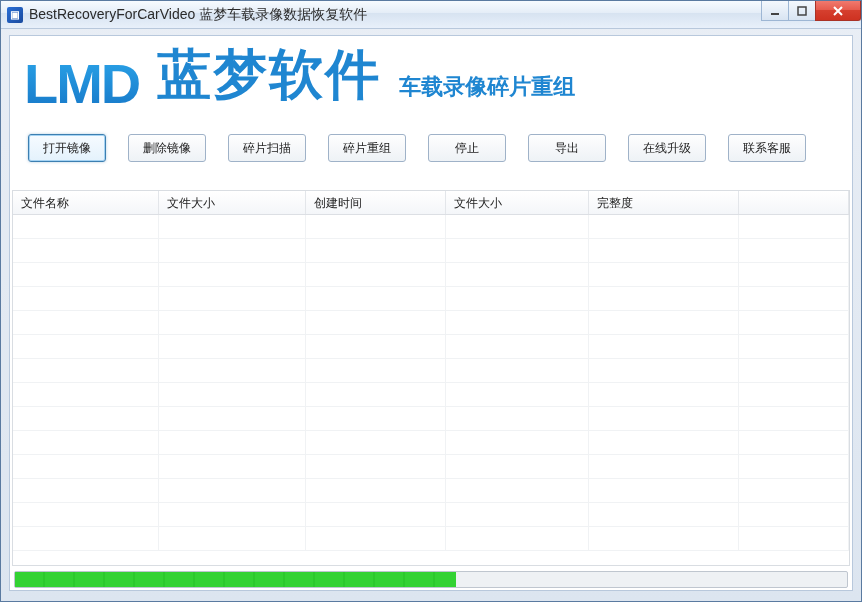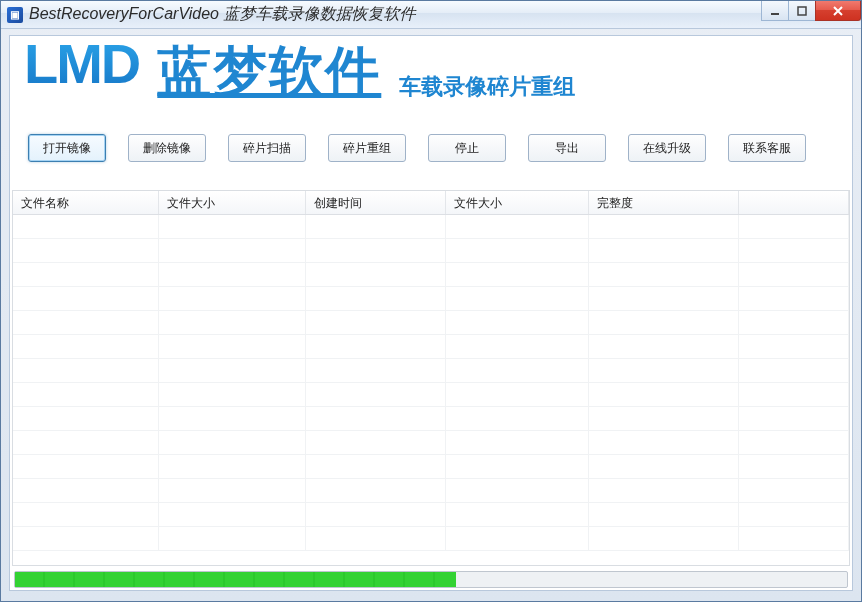--- a/index.html
+++ b/index.html
@@ -28,21 +28,21 @@
     position: relative;
   }
   .titlebar .app-icon {
     width: 16px; height: 16px;
     background: linear-gradient(135deg,#2a6fd6,#1a4a9e);
     border-radius: 2px;
     margin-right: 6px;
     display:inline-flex;align-items:center;justify-content:center;
     color:#fff;font-size:10px;font-weight:bold;
   }
-  .titlebar .title-text { color:#2b2b2b; font-size:16px;font-style:italic; }
+  .titlebar .title-text { color:#2b2b2b; font-size:14px; }
   .titlebar .blur-area {
     position:absolute; left:420px; right:120px; top:0; bottom:0;
     display:flex;align-items:center;gap:40px;
     color:#bfbfbf; filter: blur(1.2px); font-size:12px;
     pointer-events:none;
   }
   .win-controls {
     position:absolute; right:0; top:0; display:flex; height:20px;
   }
   .win-btn {
@@ -65,41 +65,40 @@
   .client {
     position:absolute;
     left:8px; right:8px; top:34px; bottom:10px;
     background:#ffffff;
     border:1px solid #b8c8dc;
     display:flex; flex-direction:column;
   }
 
   .banner {
     height:88px;
-    display:flex; align-items:flex-start;
-    padding:0 14px;
+    display:flex; align-items:flex-end;
+    padding:12px 14px;
     gap:18px;
   }
   .logo {
     font-family: Arial, sans-serif;
     font-weight:900;
     font-size:56px;
     letter-spacing:-2px;
     background: linear-gradient(to bottom,#2aa3e8 0%, #1778c8 100%);
     -webkit-background-clip: text;
     background-clip: text;
     color: transparent;
     line-height:1;
   }
   .banner-cn {
     font-weight:900;
     font-size:54px;
     color:#1f86d1;
     letter-spacing:2px;
-    text-decoration:underline;
   }
   .banner-sub {
     font-weight:800;
     font-size:22px;
     color:#1f86d1;
     align-self:center;
     margin-top:14px;
   }
 
   .toolbar {

